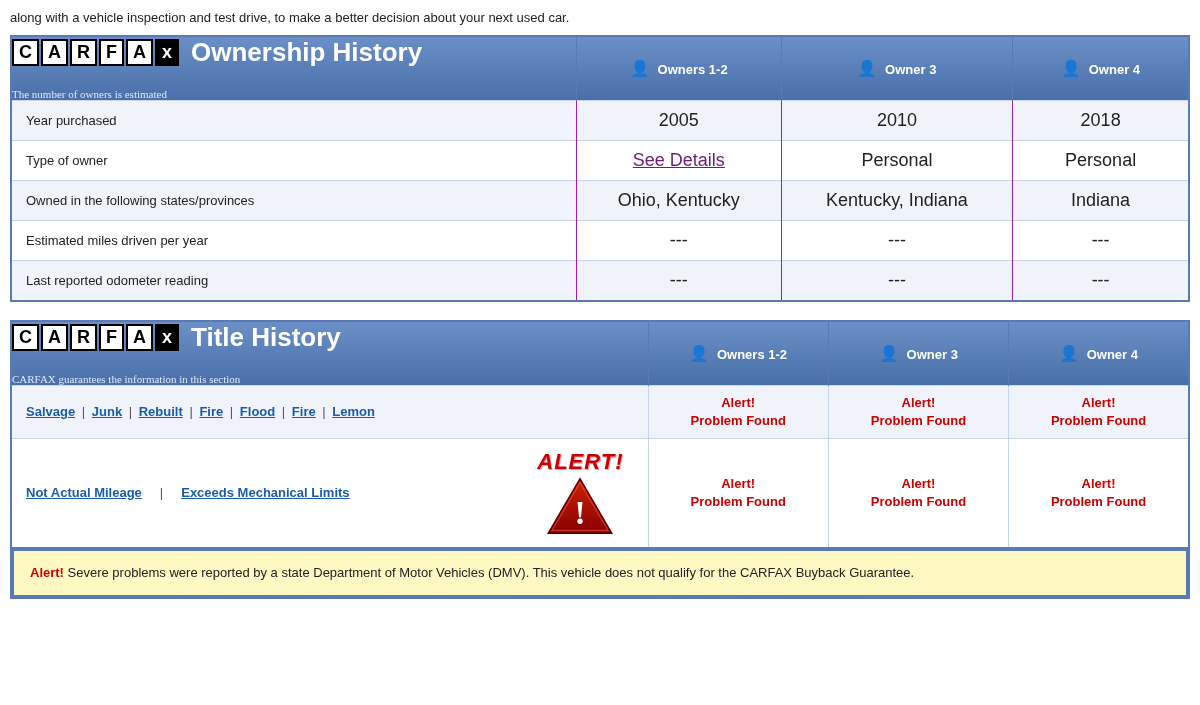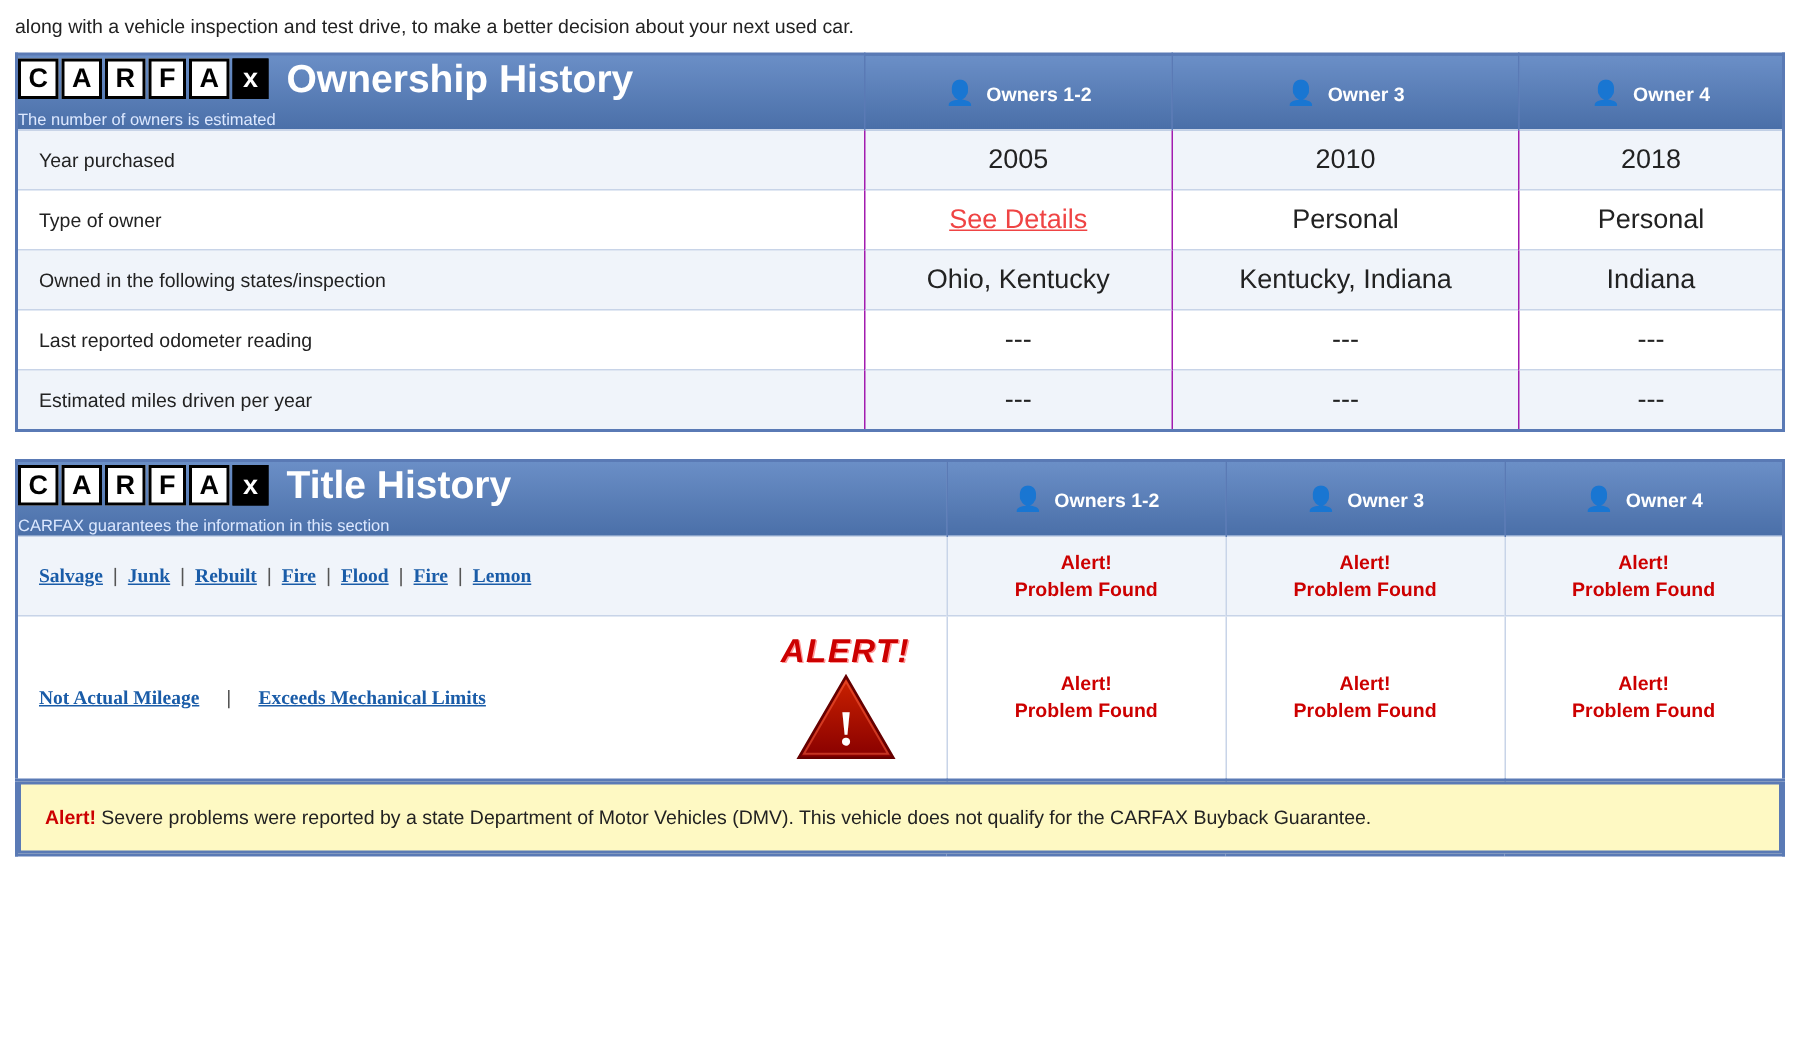--- a/index.html
+++ b/index.html
@@ -74,21 +74,22 @@
     .section-title {
       font-size: 26px;
       font-weight: bold;
       color: #fff;
       margin-left: 4px;
     }
 
     .header-subtitle {
       font-size: 11px;
       color: #dce8ff;
-      margin-top: 6px;
+      margin-top: 20px;
+      font-family: Liberation Serif, serif;
     }
 
     .owner-header-cell {
       background: linear-gradient(to bottom, #6b8fc7, #4a6fa8);
       color: #fff;
       text-align: center;
       padding: 10px 8px;
       border-left: 1px solid #5a7ab5;
       font-weight: bold;
       font-size: 13px;
@@ -123,21 +124,21 @@
     }
 
     .data-row .value-cell {
       text-align: center;
       border-left: 1px solid #a21caf;
       font-size: 18px;
       color: #222;
     }
 
     .link-cell a {
-      color: #ef4444;
+      color: #701a75;
       text-decoration: underline;
       cursor: pointer;
     }
 
     
     .alert-row td {
       padding: 8px 14px;
       border-top: 1px solid #c8d4e8;
       vertical-align: middle;
     }
@@ -151,21 +152,20 @@
 
     .alert-links {
       font-size: 13px;
       line-height: 1.6;
     }
 
     .alert-links a {
       color: #1a5ca8;
       text-decoration: underline;
       font-weight: bold;
-      font-family: Liberation Serif, serif;
     }
 
     .alert-links .separator {
       color: #555;
       margin: 0 3px;
     }
 
     
     .alert-badge-cell {
       text-align: center;
@@ -265,33 +265,33 @@
           <td class="value-cell">2010</td>
           <td class="value-cell">2018</td>
         </tr>
         <tr class="data-row">
           <td class="label-cell">Type of owner</td>
           <td class="value-cell link-cell"><a href="#">See Details</a></td>
           <td class="value-cell">Personal</td>
           <td class="value-cell">Personal</td>
         </tr>
         <tr class="data-row">
-          <td class="label-cell">Owned in the following states/inspection</td>
+          <td class="label-cell">Owned in the following states/provinces</td>
           <td class="value-cell">Ohio, Kentucky</td>
           <td class="value-cell">Kentucky, Indiana</td>
           <td class="value-cell">Indiana</td>
         </tr>
         <tr class="data-row">
+          <td class="label-cell">Estimated miles driven per year</td>
+          <td class="value-cell">---</td>
+          <td class="value-cell">---</td>
+          <td class="value-cell">---</td>
+        </tr>
+        <tr class="data-row">
           <td class="label-cell">Last reported odometer reading</td>
-          <td class="value-cell">---</td>
-          <td class="value-cell">---</td>
-          <td class="value-cell">---</td>
-        </tr>
-        <tr class="data-row">
-          <td class="label-cell">Estimated miles driven per year</td>
           <td class="value-cell">---</td>
           <td class="value-cell">---</td>
           <td class="value-cell">---</td>
         </tr>
       </tbody>
   </table>
 
   <table class="section-table">
     <thead>
       <tr class="section-header">

